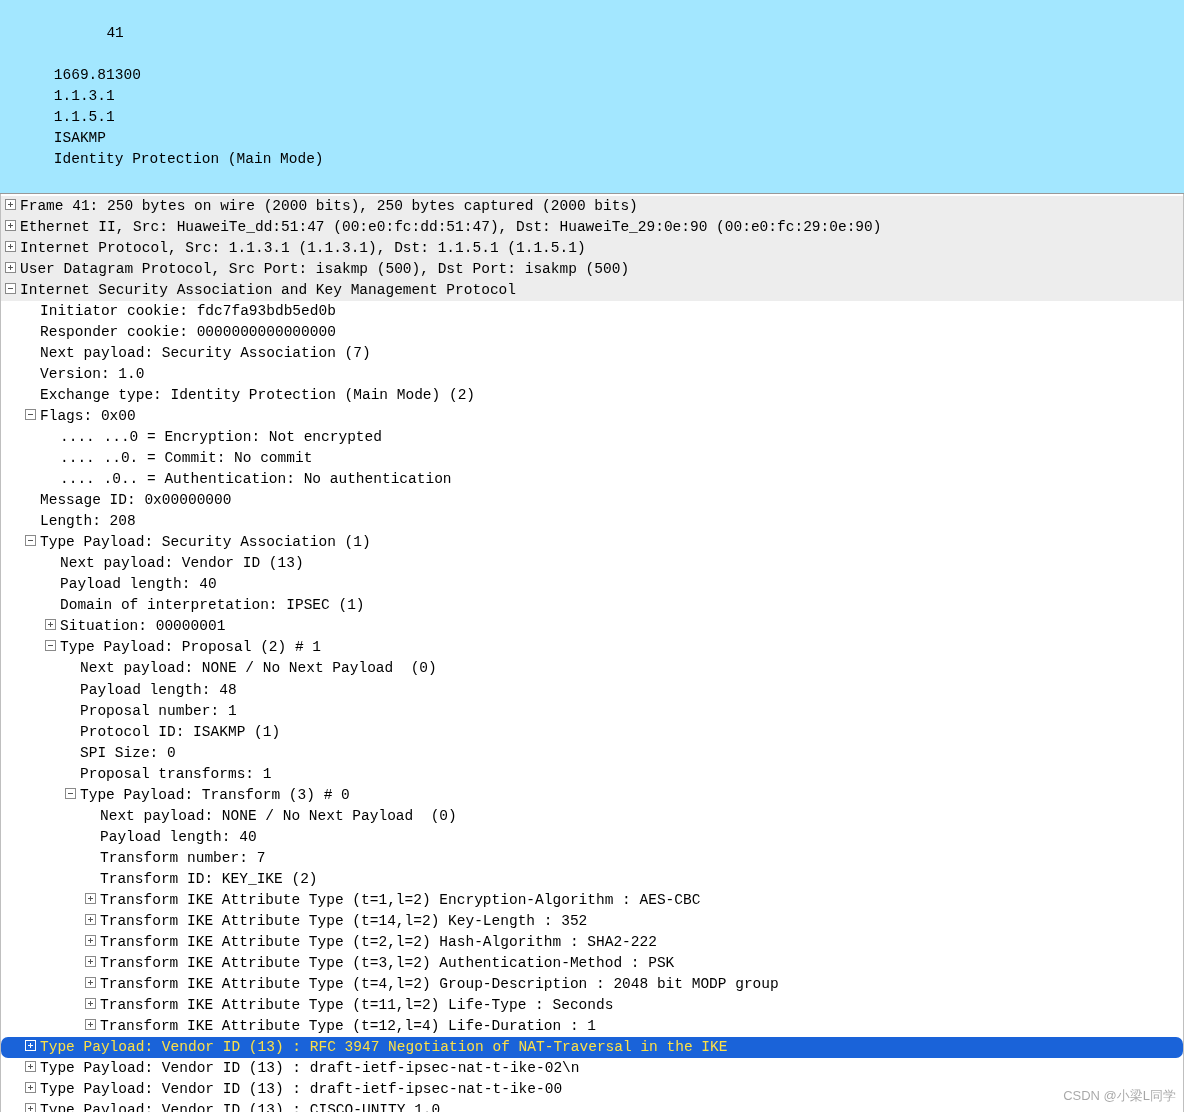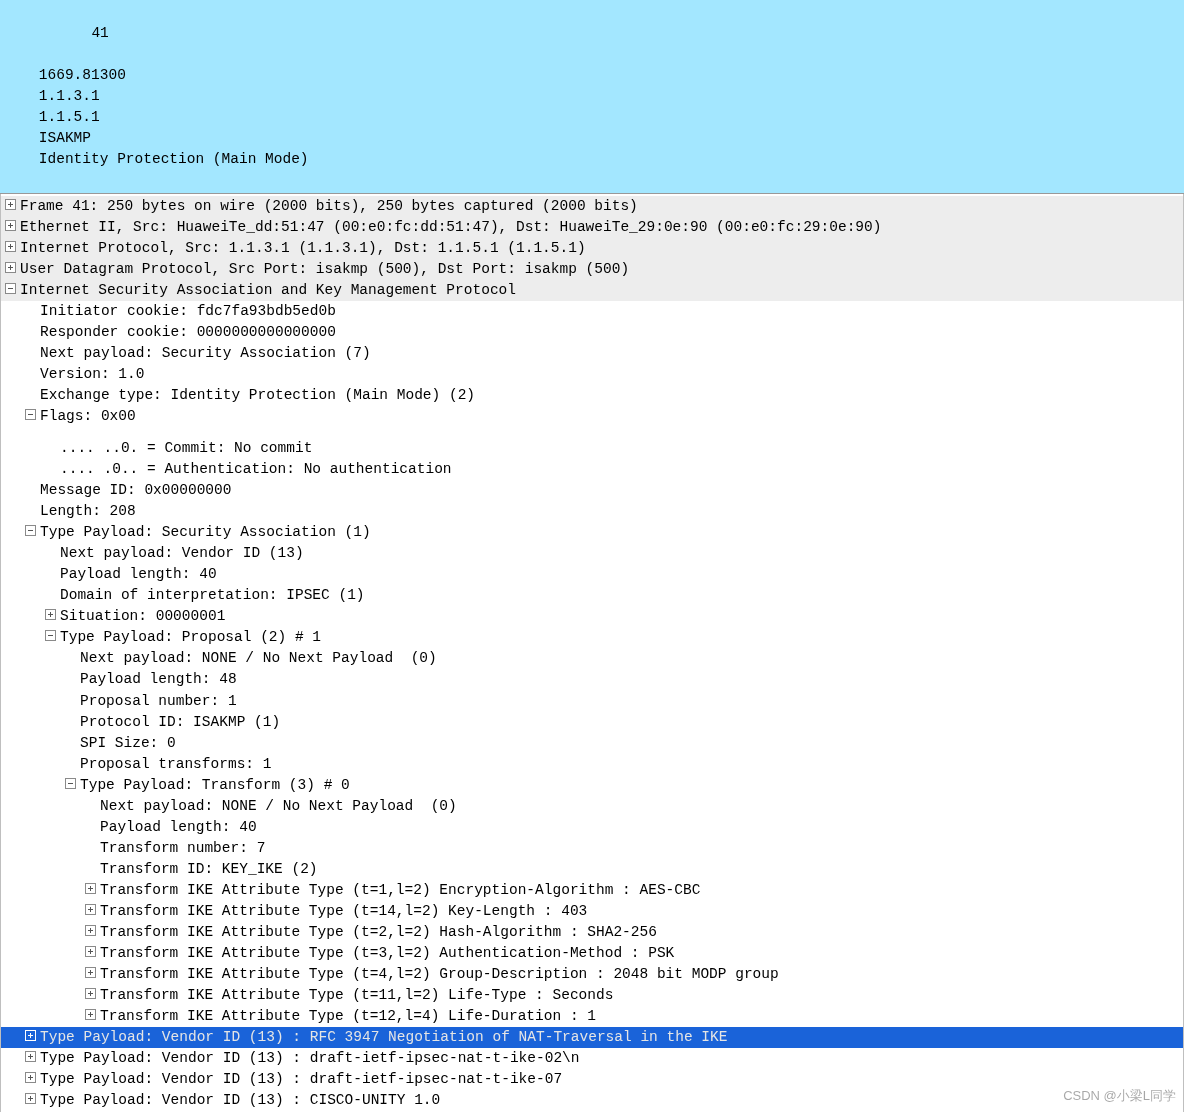--- a/index.html
+++ b/index.html
@@ -9,39 +9,40 @@
     line-height: 1.45;
     background: #fff;
     color: #000;
     width: 1184px;
   }
   .packet-list {
     background: #a3e7ff;
     border-bottom: 1px solid #999;
     padding: 2px 0;
   }
-  .packet-row { white-space: pre; padding: 0 4px; }
+  .packet-row { white-space: pre; padding: 0 19px; }
   .packet-row.sel { background: #a3e7ff; }
   .col { display: inline-block; }
   .details {
     background: #fff;
     border: 1px solid #bfbfbf;
     border-top: none;
     padding: 2px 0 6px 0;
   }
   .row {
     white-space: pre;
     padding: 0 20px 0 0;
     display: flex;
     align-items: baseline;
   }
   .row.hdr { background: #ededed; }
   .row.sel {
     background: #1a63d9;
-    color: #e5e5e5;
+    color: #fde047;
+    border-radius: 7px;
   }
   .toggle {
     display: inline-block;
     width: 11px; height: 11px;
     border: 1px solid #8a8a8a;
     background: #fff;
     margin: 0 4px 0 0;
     position: relative;
     vertical-align: middle;
     flex: 0 0 auto;
@@ -84,21 +85,21 @@
   <div class="row hdr"><span class="pad" style="width:4px"></span><span class="toggle plus"></span><span class="txt">User Datagram Protocol, Src Port: isakmp (500), Dst Port: isakmp (500)</span></div>
   <div class="row hdr"><span class="pad" style="width:4px"></span><span class="toggle minus"></span><span class="txt">Internet Security Association and Key Management Protocol</span></div>
 
   <div class="row"><span class="pad" style="width:24px"></span><span class="noicon"></span><span class="txt">Initiator cookie: fdc7fa93bdb5ed0b</span></div>
   <div class="row"><span class="pad" style="width:24px"></span><span class="noicon"></span><span class="txt">Responder cookie: 0000000000000000</span></div>
   <div class="row"><span class="pad" style="width:24px"></span><span class="noicon"></span><span class="txt">Next payload: Security Association (7)</span></div>
   <div class="row"><span class="pad" style="width:24px"></span><span class="noicon"></span><span class="txt">Version: 1.0</span></div>
   <div class="row"><span class="pad" style="width:24px"></span><span class="noicon"></span><span class="txt">Exchange type: Identity Protection (Main Mode) (2)</span></div>
 
   <div class="row"><span class="pad" style="width:24px"></span><span class="toggle minus"></span><span class="txt">Flags: 0x00</span></div>
-  <div class="row"><span class="pad" style="width:44px"></span><span class="noicon"></span></div>
+  <div class="row"><span class="pad" style="width:44px"></span><span class="noicon"></span><span class="txt">.... ...0 = Encryption: Not encrypted</span></div>
   <div class="row"><span class="pad" style="width:44px"></span><span class="noicon"></span><span class="txt">.... ..0. = Commit: No commit</span></div>
   <div class="row"><span class="pad" style="width:44px"></span><span class="noicon"></span><span class="txt">.... .0.. = Authentication: No authentication</span></div>
 
   <div class="row"><span class="pad" style="width:24px"></span><span class="noicon"></span><span class="txt">Message ID: 0x00000000</span></div>
   <div class="row"><span class="pad" style="width:24px"></span><span class="noicon"></span><span class="txt">Length: 208</span></div>
 
   <div class="row"><span class="pad" style="width:24px"></span><span class="toggle minus"></span><span class="txt">Type Payload: Security Association (1)</span></div>
   <div class="row"><span class="pad" style="width:44px"></span><span class="noicon"></span><span class="txt">Next payload: Vendor ID (13)</span></div>
   <div class="row"><span class="pad" style="width:44px"></span><span class="noicon"></span><span class="txt">Payload length: 40</span></div>
   <div class="row"><span class="pad" style="width:44px"></span><span class="noicon"></span><span class="txt">Domain of interpretation: IPSEC (1)</span></div>
@@ -112,27 +113,27 @@
   <div class="row"><span class="pad" style="width:64px"></span><span class="noicon"></span><span class="txt">SPI Size: 0</span></div>
   <div class="row"><span class="pad" style="width:64px"></span><span class="noicon"></span><span class="txt">Proposal transforms: 1</span></div>
 
   <div class="row"><span class="pad" style="width:64px"></span><span class="toggle minus"></span><span class="txt">Type Payload: Transform (3) # 0</span></div>
   <div class="row"><span class="pad" style="width:84px"></span><span class="noicon"></span><span class="txt">Next payload: NONE / No Next Payload  (0)</span></div>
   <div class="row"><span class="pad" style="width:84px"></span><span class="noicon"></span><span class="txt">Payload length: 40</span></div>
   <div class="row"><span class="pad" style="width:84px"></span><span class="noicon"></span><span class="txt">Transform number: 7</span></div>
   <div class="row"><span class="pad" style="width:84px"></span><span class="noicon"></span><span class="txt">Transform ID: KEY_IKE (2)</span></div>
 
   <div class="row"><span class="pad" style="width:84px"></span><span class="toggle plus"></span><span class="txt">Transform IKE Attribute Type (t=1,l=2) Encryption-Algorithm : AES-CBC</span></div>
-  <div class="row"><span class="pad" style="width:84px"></span><span class="toggle plus"></span><span class="txt">Transform IKE Attribute Type (t=14,l=2) Key-Length : 403</span></div>
-  <div class="row"><span class="pad" style="width:84px"></span><span class="toggle plus"></span><span class="txt">Transform IKE Attribute Type (t=2,l=2) Hash-Algorithm : SHA2-256</span></div>
+  <div class="row"><span class="pad" style="width:84px"></span><span class="toggle plus"></span><span class="txt">Transform IKE Attribute Type (t=14,l=2) Key-Length : 352</span></div>
+  <div class="row"><span class="pad" style="width:84px"></span><span class="toggle plus"></span><span class="txt">Transform IKE Attribute Type (t=2,l=2) Hash-Algorithm : SHA2-222</span></div>
   <div class="row"><span class="pad" style="width:84px"></span><span class="toggle plus"></span><span class="txt">Transform IKE Attribute Type (t=3,l=2) Authentication-Method : PSK</span></div>
   <div class="row"><span class="pad" style="width:84px"></span><span class="toggle plus"></span><span class="txt">Transform IKE Attribute Type (t=4,l=2) Group-Description : 2048 bit MODP group</span></div>
   <div class="row"><span class="pad" style="width:84px"></span><span class="toggle plus"></span><span class="txt">Transform IKE Attribute Type (t=11,l=2) Life-Type : Seconds</span></div>
   <div class="row"><span class="pad" style="width:84px"></span><span class="toggle plus"></span><span class="txt">Transform IKE Attribute Type (t=12,l=4) Life-Duration : 1</span></div>
 
   <div class="row sel"><span class="pad" style="width:24px"></span><span class="toggle plus"></span><span class="txt">Type Payload: Vendor ID (13) : RFC 3947 Negotiation of NAT-Traversal in the IKE</span></div>
   <div class="row"><span class="pad" style="width:24px"></span><span class="toggle plus"></span><span class="txt">Type Payload: Vendor ID (13) : draft-ietf-ipsec-nat-t-ike-02\n</span></div>
-  <div class="row"><span class="pad" style="width:24px"></span><span class="toggle plus"></span><span class="txt">Type Payload: Vendor ID (13) : draft-ietf-ipsec-nat-t-ike-07</span></div>
+  <div class="row"><span class="pad" style="width:24px"></span><span class="toggle plus"></span><span class="txt">Type Payload: Vendor ID (13) : draft-ietf-ipsec-nat-t-ike-00</span></div>
   <div class="row"><span class="pad" style="width:24px"></span><span class="toggle plus"></span><span class="txt">Type Payload: Vendor ID (13) : CISCO-UNITY 1.0</span></div>
 
 </div>
 
 <div class="watermark">CSDN @小梁L同学</div>
 
 </body></html>

